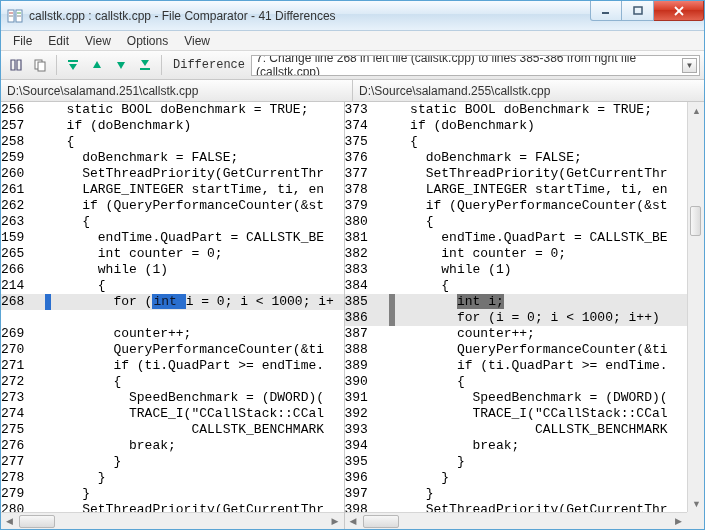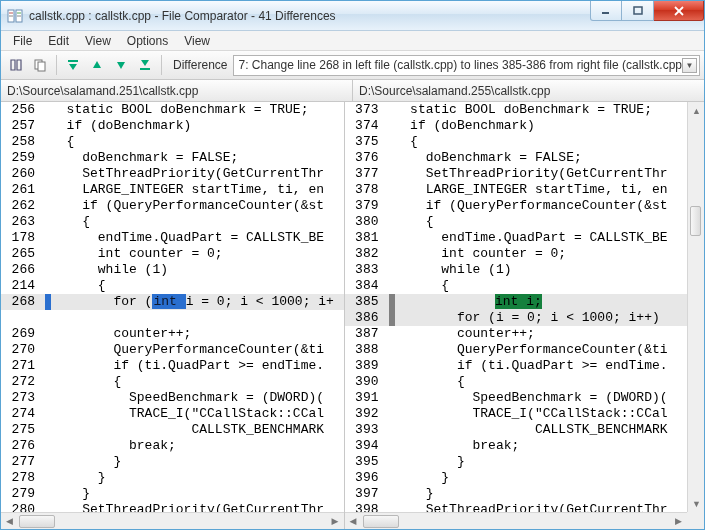--- a/index.html
+++ b/index.html
@@ -14,41 +14,41 @@
   .winbtn.max { border-left: none; }
   .winbtn.close { width: 50px; border-left: none; background: linear-gradient(to bottom,#f07b6e,#d9412b 45%,#c52e1a 46%,#e3624e); color:#fff; border-color:#a83224; border-radius: 0 0 3px 0; }
   .winbtn.min { border-radius: 0 0 0 3px; }
   
   .menubar { height: 20px; background: #f4f4f4; border-bottom: 1px solid #d9d9d9; display:flex; align-items:flex-end; padding: 0 4px; }
   .menubar span { padding: 2px 8px; color:#333; }
   
   .toolbar { height: 29px; background: linear-gradient(to bottom,#fcfcfc,#e8e8e8); border-bottom: 1px solid #c8c8c8; display:flex; align-items:center; padding: 0 4px; gap:2px; }
   .tbtn { width:22px; height:22px; border:1px solid transparent; display:inline-flex; align-items:center; justify-content:center; border-radius:3px; }
   .sep { width:1px; height:20px; background:#c8c8c8; margin: 0 3px; }
-  .diff-label { margin-left:2px; color:#333; padding:0 4px; }
+  .diff-label { margin-left:2px; color:#333; padding:0 4px;font-family:Liberation Mono, monospace; }
   .diff-combo { flex:1; height:21px; border:1px solid #b3b3b3; background:#fff; display:flex; align-items:center; padding:0 4px; font-size:12px; color:#333; position:relative; overflow:hidden; }
   .diff-combo .dd { position:absolute; right:2px; top:2px; width:15px; height:15px; border:1px solid #aaa; background:linear-gradient(#fff,#e4e4e4); display:flex; align-items:center; justify-content:center; font-size:8px; color:#555; }
   
   .paths { height: 22px; display:flex; border-bottom:1px solid #c8c8c8; }
   .pathcell { flex:1; background: linear-gradient(to bottom,#fdfdfd,#e9e9e9); border-right:1px solid #c8c8c8; display:flex; align-items:center; padding:0 6px; color:#333; font-size:12px; white-space:nowrap; overflow:hidden; }
   .pathcell:last-child { border-right:none; }
   
   .panes { flex:1; display:flex; min-height:0; }
   .pane { flex:1; display:flex; flex-direction:column; min-width:0; border-right:1px solid #c8c8c8; }
   .pane:last-child { border-right:none; }
   .code { flex:1; overflow:hidden; background:#fff; font-family: Consolas, "Courier New", monospace; font-size:13px; line-height:16px; color:#000; position:relative; }
   .codeinner { position:absolute; top:0; left:0; right:0; }
   .line { display:flex; height:16px; white-space:pre; }
-  .ln { width:44px; text-align:right; padding-right:10px; color:#000; flex-shrink:0; }
+  .ln { width:44px; text-align:left; padding-right:10px; color:#000; flex-shrink:0; }
   .mark { width:6px; flex-shrink:0; }
   .txt { flex:1; overflow:hidden; }
   .line.diff { background:#e7e7e7; }
   .line.diff .mark { background:#808080; }
   .hl-blue { background:#2a6fcf; color:#0f172a; padding:0 1px; }
-  .hl-red { background:#15803d; color:#000; padding:0 0px;margin-left:38px; }
+  .hl-red { background:#737373; color:#000; padding:0 0px; }
   .line.cursor .mark { background:#2a6fcf; }
   
   .hscroll { height:17px; background:#efefef; border-top:1px solid #d6d6d6; display:flex; align-items:center; position:relative; }
   .hscroll .thumb { position:absolute; left:18px; width:36px; height:13px; top:2px; background:linear-gradient(#f7f7f7,#dcdcdc); border:1px solid #b8b8b8; border-radius:2px; }
   .hscroll .arr { width:17px; height:17px; display:flex; align-items:center; justify-content:center; color:#777; font-size:9px; }
   .hscroll .arr.right { margin-left:auto; }
   .vscroll { width:17px; background:#efefef; border-left:1px solid #d6d6d6; position:relative; }
   .vscroll .thumb { position:absolute; left:2px; top:104px; width:11px; height:30px; background:linear-gradient(to right,#f7f7f7,#dcdcdc); border:1px solid #b8b8b8; border-radius:2px; }
   .vscroll .arr { width:17px; height:17px; display:flex; align-items:center; justify-content:center; color:#777; font-size:9px; position:absolute; left:0; }
   .vscroll .arr.up { top:0; }
@@ -156,21 +156,21 @@
         <div class="code">
           <div class="codeinner" id="left-code">
               <div class="line"><span class="ln">256</span><span class="mark"></span><span class="txt">  static BOOL doBenchmark = TRUE;</span></div>
               <div class="line"><span class="ln">257</span><span class="mark"></span><span class="txt">  if (doBenchmark)</span></div>
               <div class="line"><span class="ln">258</span><span class="mark"></span><span class="txt">  {</span></div>
               <div class="line"><span class="ln">259</span><span class="mark"></span><span class="txt">    doBenchmark = FALSE;</span></div>
               <div class="line"><span class="ln">260</span><span class="mark"></span><span class="txt">    SetThreadPriority(GetCurrentThr</span></div>
               <div class="line"><span class="ln">261</span><span class="mark"></span><span class="txt">    LARGE_INTEGER startTime, ti, en</span></div>
               <div class="line"><span class="ln">262</span><span class="mark"></span><span class="txt">    if (QueryPerformanceCounter(&amp;st</span></div>
               <div class="line"><span class="ln">263</span><span class="mark"></span><span class="txt">    {</span></div>
-              <div class="line"><span class="ln">178</span><span class="mark"></span><span class="txt">      endTime.QuadPart = CALLSTK_BE</span></div>
+              <div class="line"><span class="ln">159</span><span class="mark"></span><span class="txt">      endTime.QuadPart = CALLSTK_BE</span></div>
               <div class="line"><span class="ln">265</span><span class="mark"></span><span class="txt">      int counter = 0;</span></div>
               <div class="line"><span class="ln">266</span><span class="mark"></span><span class="txt">      while (1)</span></div>
               <div class="line"><span class="ln">214</span><span class="mark"></span><span class="txt">      {</span></div>
               <div class="line diff cursor"><span class="ln">268</span><span class="mark"></span><span class="txt">        for (<span class="hl-blue">int </span>i = 0; i &lt; 1000; i+</span></div>
               <div class="line"><span class="ln"></span><span class="mark"></span><span class="txt"></span></div>
               <div class="line"><span class="ln">269</span><span class="mark"></span><span class="txt">        counter++;</span></div>
               <div class="line"><span class="ln">270</span><span class="mark"></span><span class="txt">        QueryPerformanceCounter(&amp;ti</span></div>
               <div class="line"><span class="ln">271</span><span class="mark"></span><span class="txt">        if (ti.QuadPart &gt;= endTime.</span></div>
               <div class="line"><span class="ln">272</span><span class="mark"></span><span class="txt">        {</span></div>
               <div class="line"><span class="ln">273</span><span class="mark"></span><span class="txt">          SpeedBenchmark = (DWORD)(</span></div>

